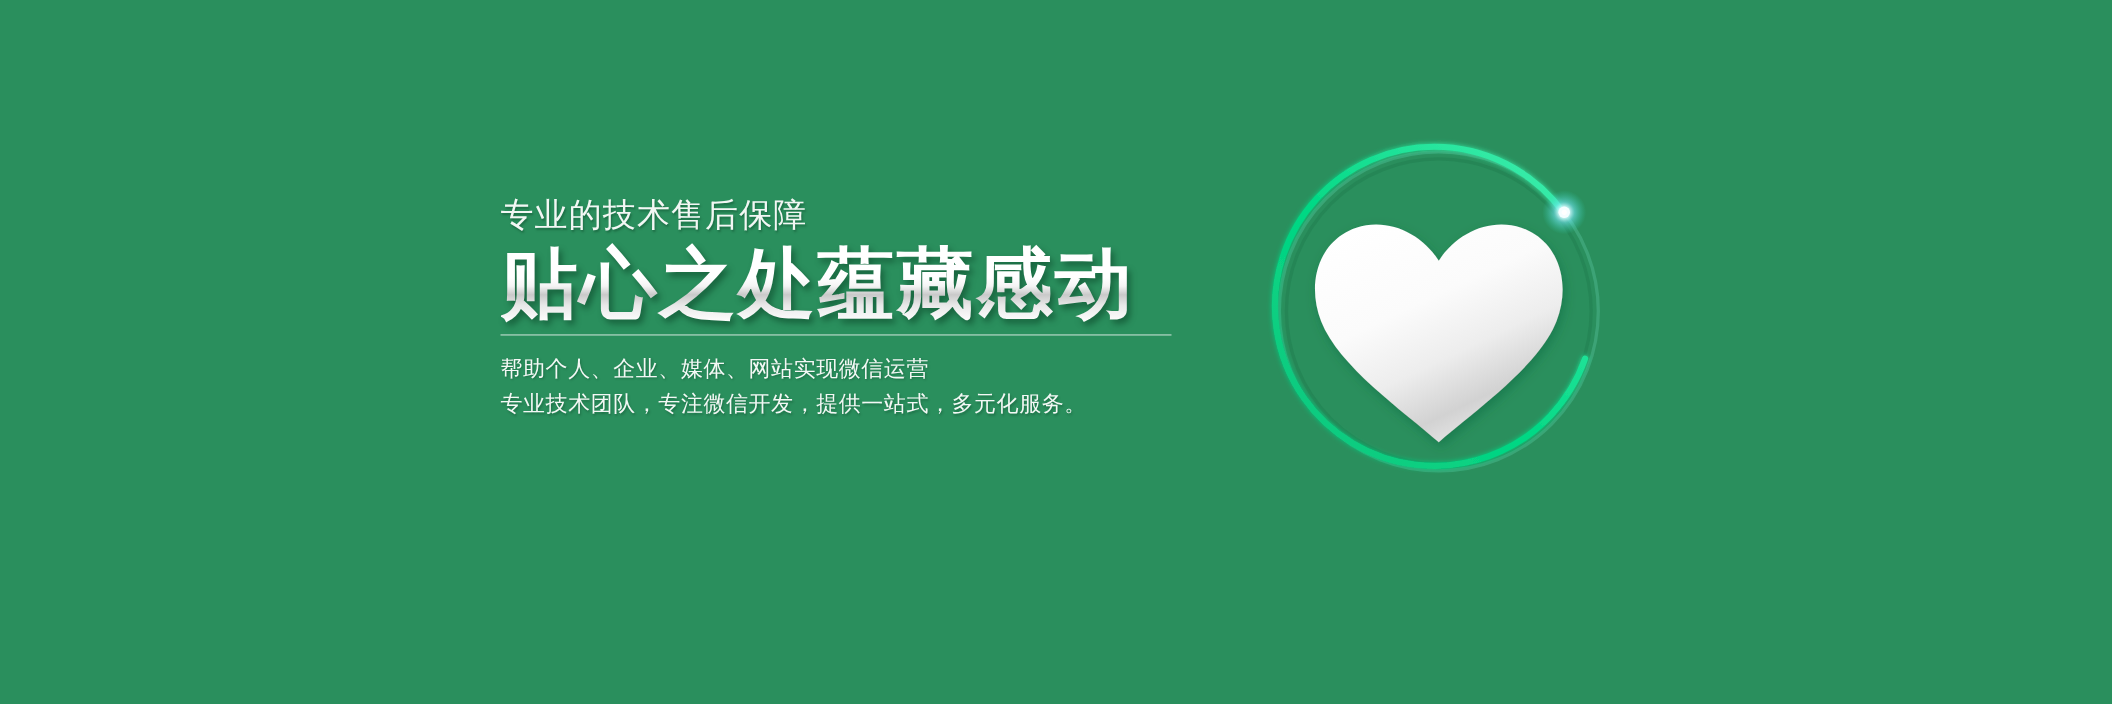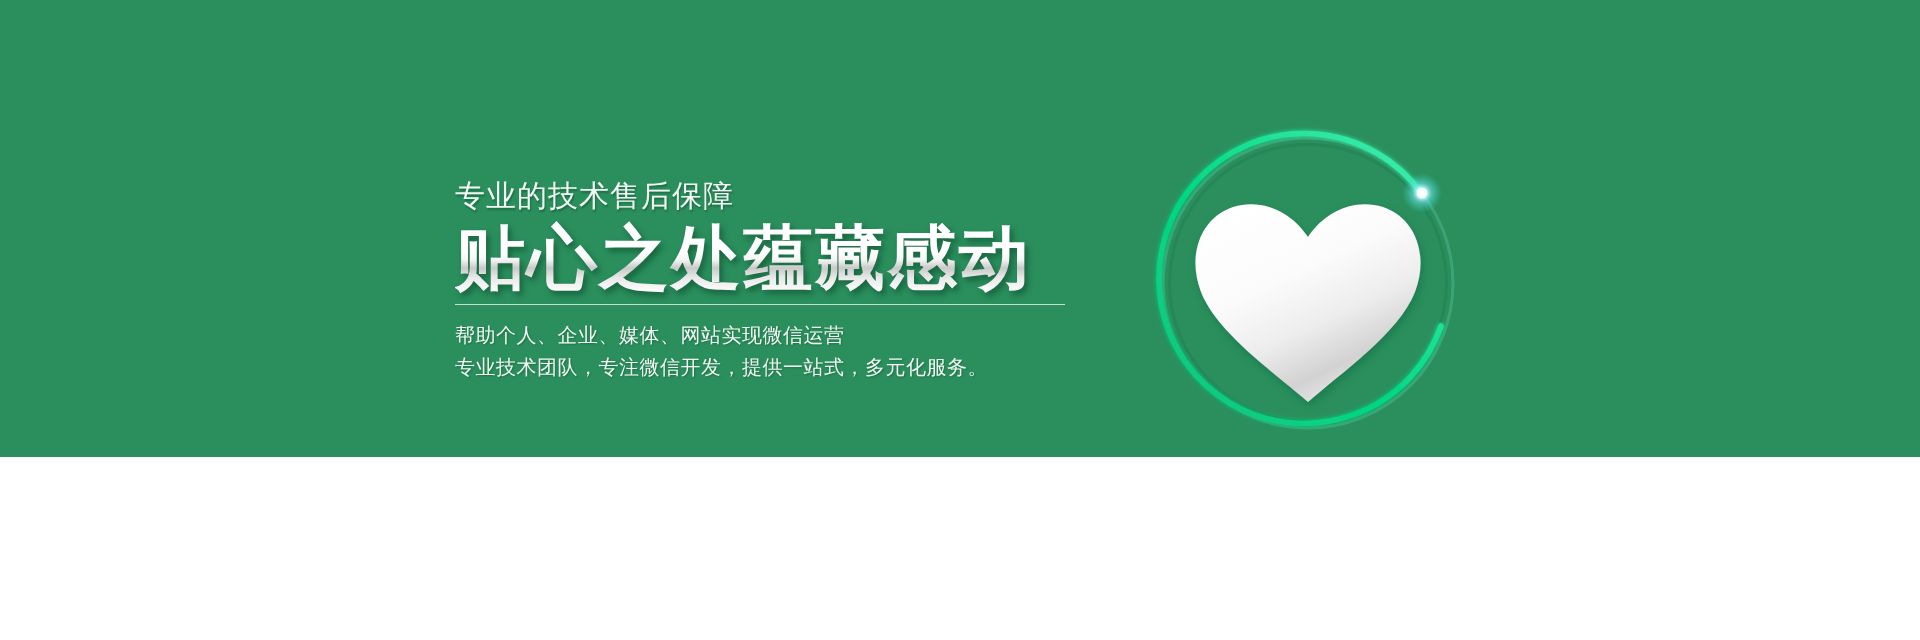--- a/index.html
+++ b/index.html
@@ -10,21 +10,21 @@
   body {
     width: 1920px;
     height: 640px;
     overflow: hidden;
     font-family: "DejaVu Sans", "Liberation Sans", sans-serif;
   }
 
   .banner {
     position: relative;
     width: 1920px;
-    height: 457px;
+    height: 640px;
     background: #2a8f5d;
     overflow: hidden;
   }
 
   
   .text-block {
     position: absolute;
     left: 455px;
     top: 178px;
     width: 760px;

